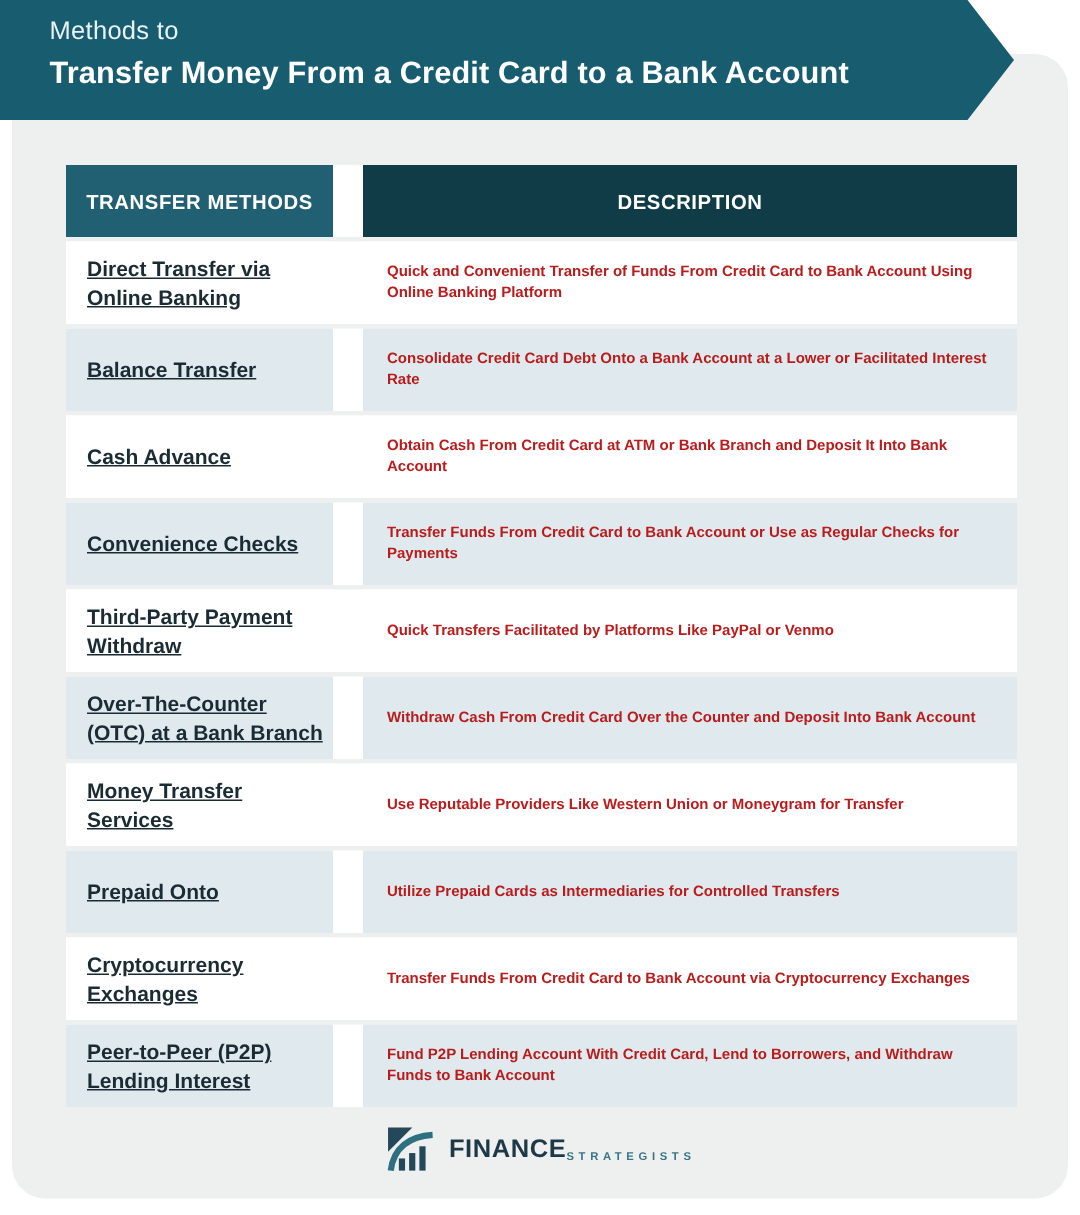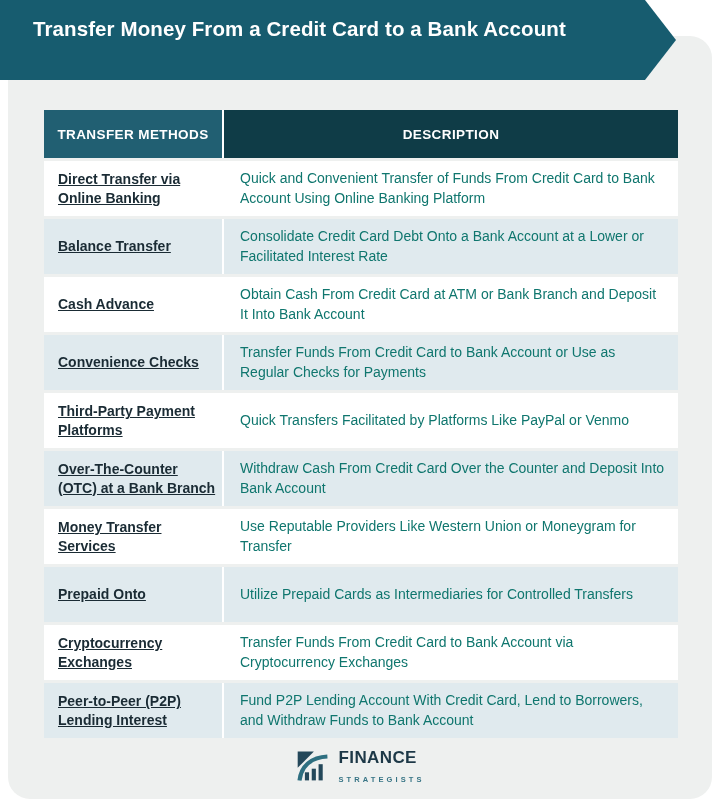--- a/index.html
+++ b/index.html
@@ -52,21 +52,21 @@
     left: 44px; top: 110px;
     width: 634px;
     z-index: 3;
     display: flex;
     flex-direction: column;
     gap: 3px;
   }
   .t-row {
     display: grid;
     grid-template-columns: 178px 1fr;
-    column-gap: 2px;
+    column-gap: 20px;
     background: #ffffff;
     min-height: 55px;
   }
   .t-head { min-height: 48px; }
   .t-head .cell {
     display: flex;
     align-items: center;
     justify-content: center;
     color: #ffffff;
     font-weight: 700;
@@ -86,38 +86,39 @@
     font-weight: 700;
     font-size: 14px;
     line-height: 1.3;
     color: #1a2b34;
     text-decoration: underline;
   }
   .cell.desc {
     display: flex;
     align-items: center;
     padding: 8px 12px 8px 16px;
-    font-size: 14px;
+    font-size: 10px;
     line-height: 1.38;
-    color: #0f766e;
+    color: #b91c1c;
+    font-weight: bold;
   }
 
   
   .footer {
     position: absolute;
     left: 0; top: 748px;
     width: 720px;
     display: flex;
     justify-content: center;
     align-items: center;
     gap: 7px;
     z-index: 3;
   }
   .logo-icon { width: 36px; height: 36px; display: block; }
-  .brand-text { display: flex; flex-direction: column; }
+  .brand-text { display: flex; flex-direction: row; }
   .brand-name {
     font-size: 17px;
     font-weight: 700;
     color: #1d3847;
     letter-spacing: 0.4px;
     line-height: 1;
   }
   .brand-sub {
     font-size: 7.5px;
     font-weight: 600;
@@ -126,20 +127,21 @@
     margin-top: 10px;
     line-height: 1;
   }
 </style>
 </head>
 <body>
 
 <div class="card"></div>
 
 <div class="banner">
+  <div class="eyebrow">Methods to</div>
   <div class="title">Transfer Money From a Credit Card to a Bank Account</div>
 </div>
 
 <div class="table">
   <div class="t-row t-head">
     <div class="cell methods-h">TRANSFER METHODS</div>
     <div class="cell desc-h">DESCRIPTION</div>
   </div>
 
   <div class="t-row">
@@ -156,21 +158,21 @@
     <div class="cell method">Cash Advance</div>
     <div class="cell desc">Obtain Cash From Credit Card at ATM or Bank Branch and Deposit It Into Bank Account</div>
   </div>
 
   <div class="t-row alt">
     <div class="cell method">Convenience Checks</div>
     <div class="cell desc">Transfer Funds From Credit Card to Bank Account or Use as Regular Checks for Payments</div>
   </div>
 
   <div class="t-row">
-    <div class="cell method">Third-Party Payment Platforms</div>
+    <div class="cell method">Third-Party Payment Withdraw</div>
     <div class="cell desc">Quick Transfers Facilitated by Platforms Like PayPal or Venmo</div>
   </div>
 
   <div class="t-row alt">
     <div class="cell method">Over-The-Counter (OTC) at a Bank Branch</div>
     <div class="cell desc">Withdraw Cash From Credit Card Over the Counter and Deposit Into Bank Account</div>
   </div>
 
   <div class="t-row">
     <div class="cell method">Money Transfer Services</div>

